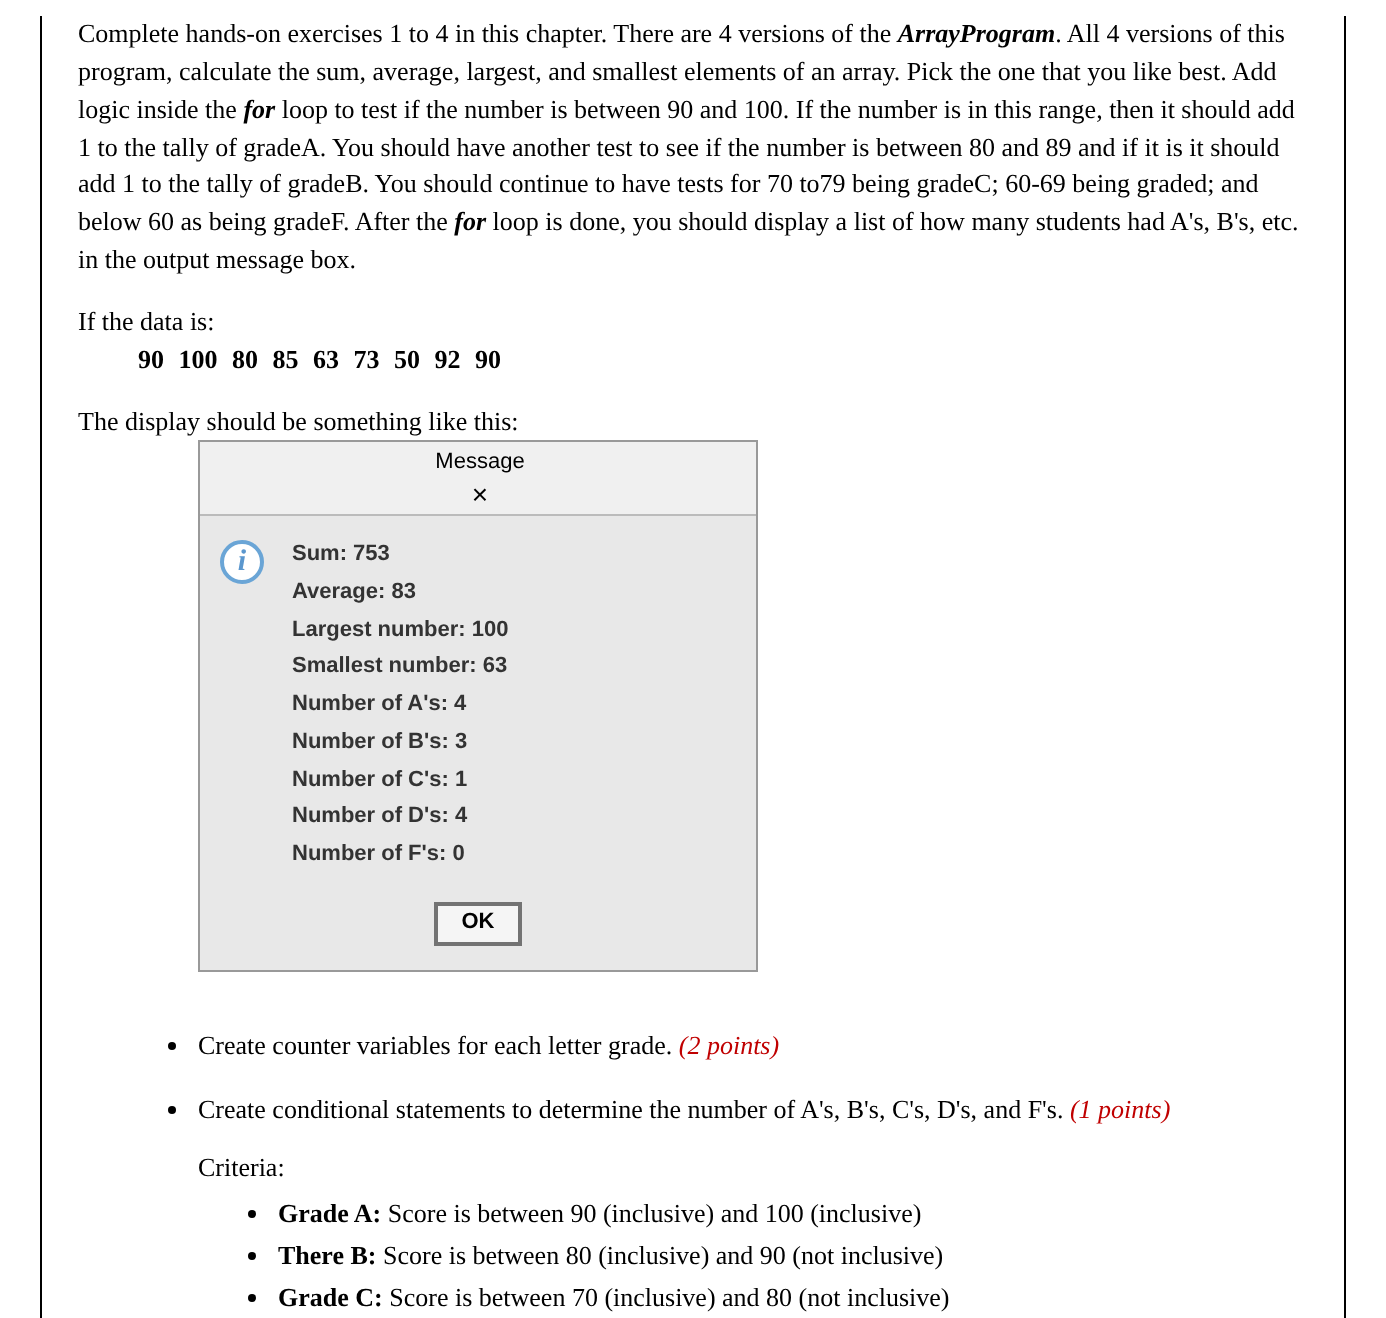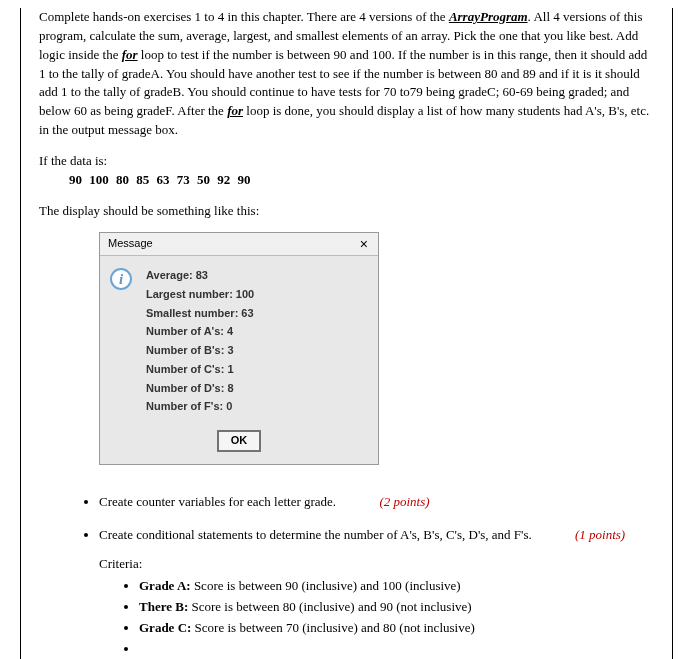--- a/index.html
+++ b/index.html
@@ -11,39 +11,40 @@
       background: #fff;
       padding: 8px 20px 20px 20px;
       width: 693px;
     }
     .page {
       border-left: 1px solid #000;
       border-right: 1px solid #000;
       padding: 0 18px 18px 18px;
     }
     .main-para { margin-bottom: 12px; text-align: left; }
-    .italic-bold { font-style: italic; font-weight: bold; text-decoration: underline; }
+    .italic-bold { font-style: italic; font-weight: bold; }
     .data-block { margin-bottom: 12px; }
     .data-line { font-weight: bold; padding-left: 30px; word-spacing: 4px; }
-    .display-intro { margin-bottom: 12px; }
+    .display-intro { }
     .message-window {
       width: 280px;
       margin: 0 0 28px 60px;
       border: 1px solid #999;
       background: #e8e8e8;
       font-family: Arial, sans-serif;
     }
     .message-titlebar {
       display: flex;
       justify-content: space-between;
       align-items: center;
       background: #f0f0f0;
       border-bottom: 1px solid #bbb;
       padding: 3px 6px 3px 8px;
       font-size: 11px;
+      flex-direction: column;
     }
     .close-x {
       font-size: 14px;
       line-height: 1;
       padding: 0 4px;
     }
     .message-body {
       display: flex;
       padding: 10px 12px 8px 10px;
       background: #e8e8e8;
@@ -78,21 +79,21 @@
       background: #f5f5f5;
       padding: 1px 12px;
       font-size: 11px;
       font-weight: bold;
       font-family: Arial, sans-serif;
     }
     ul.outer { list-style: disc; padding-left: 60px; }
     ul.outer > li { margin-bottom: 14px; }
     ul.inner { list-style: disc; padding-left: 40px; margin-top: 4px; }
     ul.inner > li { margin-bottom: 2px; }
-    .red { color: #c00000; font-style: italic; margin-left: 40px; }
+    .red { color: #c00000; font-style: italic; }
     .criteria-label { margin-top: 10px; }
   </style>
 </head>
 <body>
 
 <div class="page">
 
   <p class="main-para">
     <span>Complete hands-on exercises 1 to 4 in this chapter. There are 4 versions of the </span><span class="italic-bold">ArrayProgram</span><span>. All 4 versions of this program, calculate the sum, average, largest, and smallest elements of an array. Pick the one that you like best. Add logic inside the </span><span class="italic-bold">for</span><span> loop to test if the number is between 90 and 100. If the number is in this range, then it should add 1 to the tally of gradeA. You should have another test to see if the number is between 80 and 89 and if it is it should add 1 to the tally of gradeB. You should continue to have tests for 70 to79 being gradeC; 60-69 being graded; and below 60 as being gradeF. After the </span><span class="italic-bold">for</span><span> loop is done, you should display a list of how many students had A's, B's, etc. in the output message box.</span>
   </p>
@@ -105,27 +106,28 @@
   <p class="display-intro">The display should be something like this:</p>
 
   <div class="message-window">
     <div class="message-titlebar">
       <span>Message</span>
       <span class="close-x">×</span>
     </div>
     <div class="message-body">
       <div class="info-icon">i</div>
       <div class="message-lines">
+        <div>Sum: 753</div>
         <div>Average: 83</div>
         <div>Largest number: 100</div>
         <div>Smallest number: 63</div>
         <div>Number of A's: 4</div>
         <div>Number of B's: 3</div>
         <div>Number of C's: 1</div>
-        <div>Number of D's: 8</div>
+        <div>Number of D's: 4</div>
         <div>Number of F's: 0</div>
       </div>
     </div>
     <div class="message-footer">
       <span class="ok-btn">OK</span>
     </div>
   </div>
 
   <ul class="outer">
     <li>

